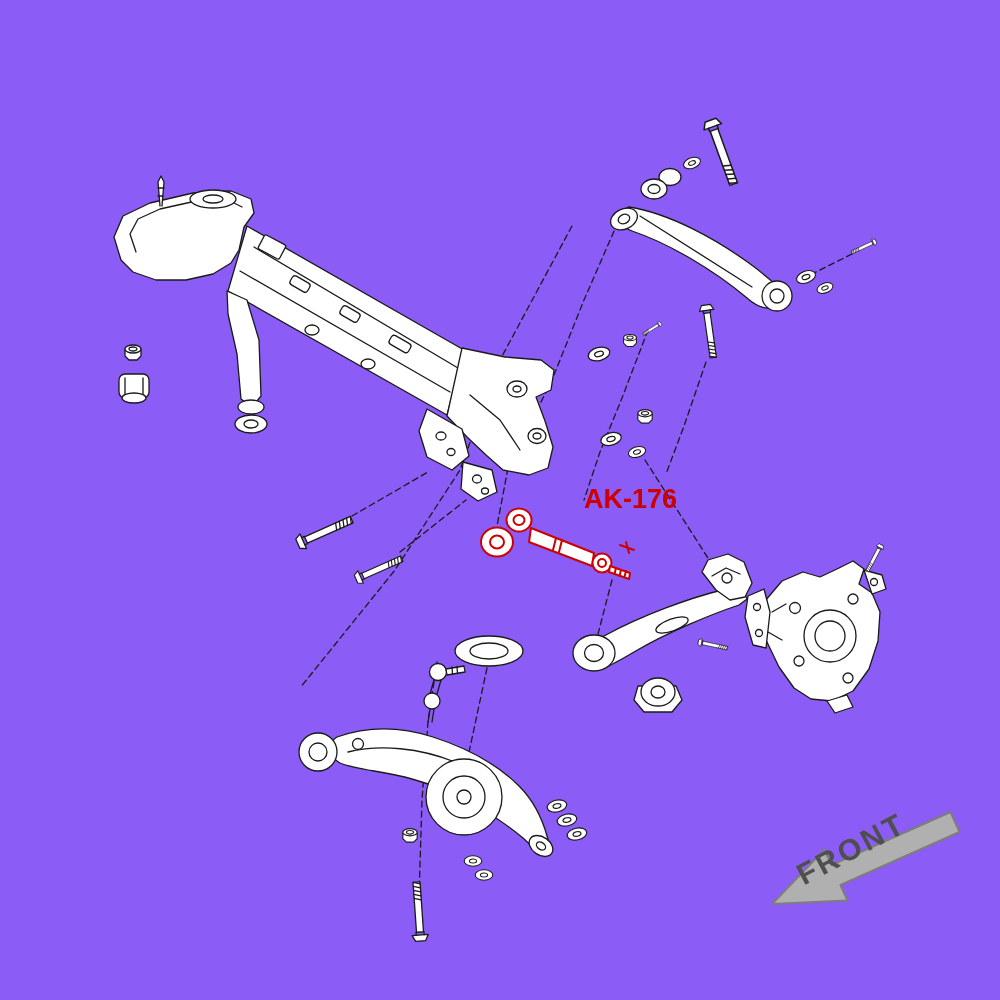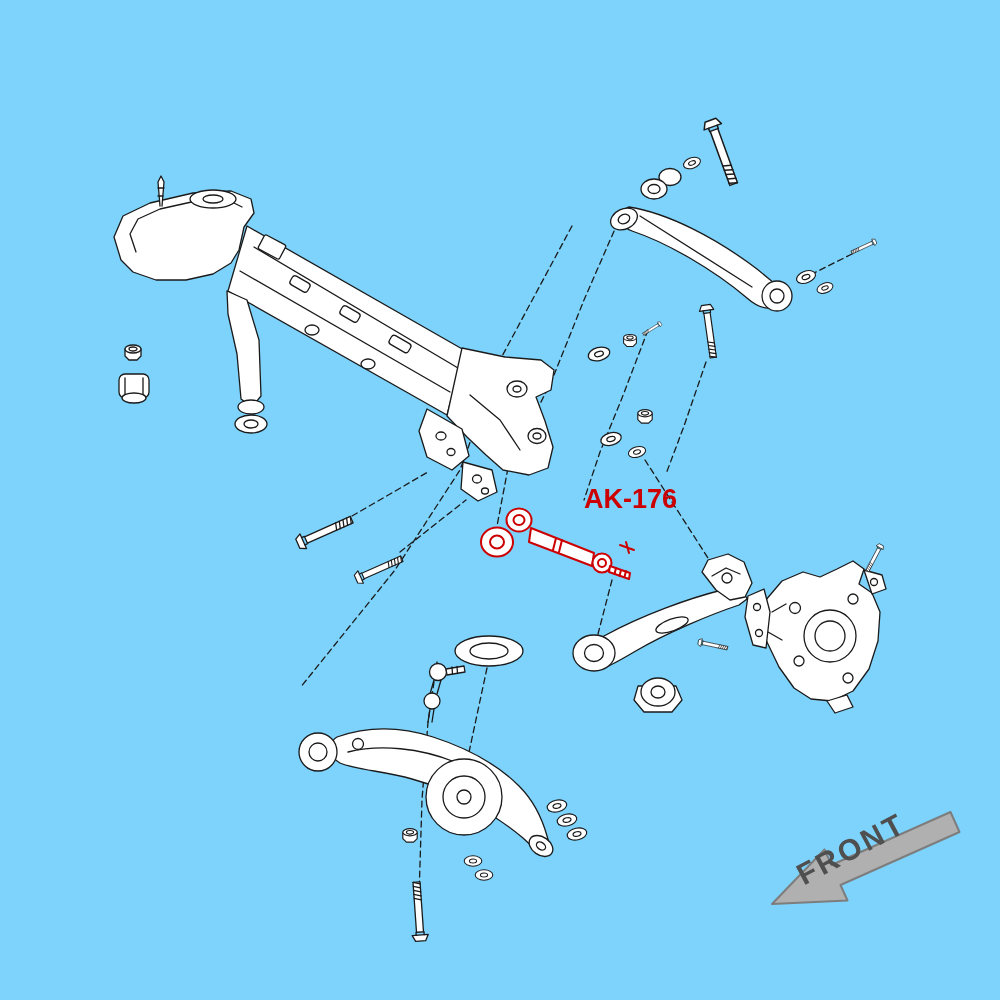--- a/index.html
+++ b/index.html
@@ -4,21 +4,21 @@
 <style>
   html, body {
     margin: 0;
     padding: 0;
     background: #ffffff;
     font-family: "Liberation Sans", sans-serif;
   }
   #canvas {
     width: 1000px;
     height: 1000px;
-    background: #7dd3fc;
+    background: #8b5cf6;
     position: relative;
     overflow: hidden;
   }
   svg { display: block; }
   text { user-select: none; }
 </style>
 </head>
 <body>
 
 <div id="canvas">

